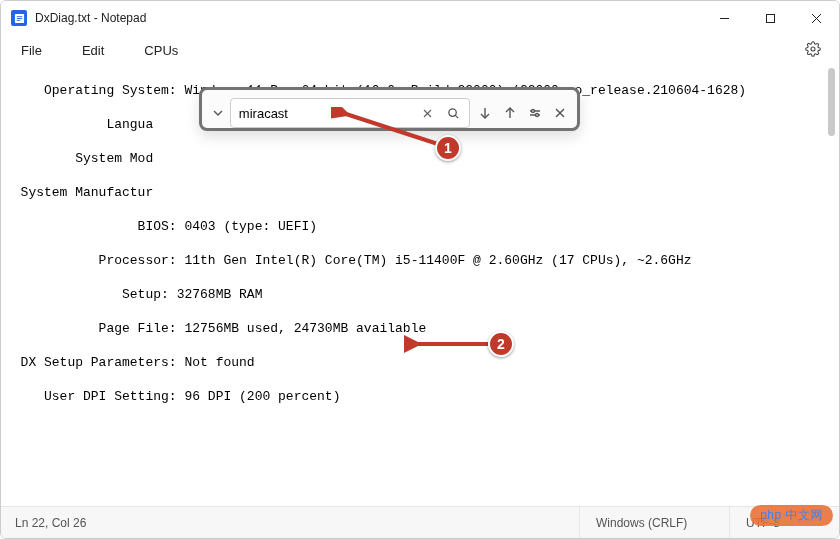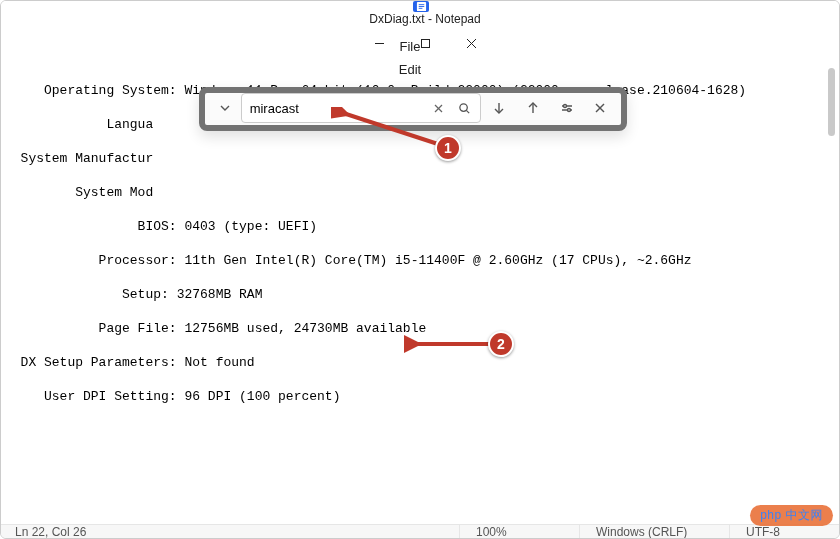--- a/index.html
+++ b/index.html
@@ -13,21 +13,20 @@
       border: 1px solid #ccc;
       border-radius: 6px;
     }
     .title-bar {
       height: 34px;
       display: flex;
       align-items: center;
       padding: 0 0 0 10px;
       border-bottom: 0;
       background: #fff;
-      flex-direction: column;
     }
     .title-bar .app-icon {
       width: 16px; height: 16px;
       background: #2563eb;
       border-radius: 2px;
       display: flex; align-items: center; justify-content: center;
       margin-right: 8px;
     }
     .title-bar .app-icon svg { display:block; }
     .title-bar .title-text { font-size: 12px; color: #222; flex: 1; }
@@ -38,48 +37,47 @@
       color: #222;
     }
     .win-btn svg { stroke: #222; }
     .menu-bar {
       height: 30px;
       display: flex;
       align-items: center;
       padding: 0 10px;
       font-size: 13px;
       color: #222;
-      flex-direction: column;
     }
     .menu-item { padding: 4px 10px; margin-right: 20px; }
     .menu-spacer { flex: 1; }
     .gear { padding: 4px 8px; color: #444; }
     .content-area {
       position: absolute;
       top: 64px; left: 0; right: 0; bottom: 26px;
       overflow: hidden;
       font-family: "Consolas", "Courier New", monospace;
       font-size: 13px;
       line-height: 17px;
       white-space: pre;
       color: #000;
       padding-left: 4px;
     }
     .content-area .line { white-space: pre; }
     .find-bar {
       position: absolute;
       top: 86px; left: 198px;
-      width: 428px;
+      width: 381px;
       height: 44px;
       background: #fbfbfb;
-      border: 6px solid #737373;
+      border: 3px solid #737373;
       border-radius: 8px;
       box-shadow: 0 6px 14px rgba(0,0,0,0.12);
       display: flex;
-      align-items: flex-start;
+      align-items: flex-end;
       padding: 0 6px;
       gap: 2px;
     }
     .find-dropdown {
       width: 28px; height: 30px;
       display: flex; align-items: center; justify-content: center;
       color: #555;
       border-radius: 4px;
     }
     .find-input-wrap {
@@ -108,21 +106,21 @@
     .find-action {
       width: 30px; height: 30px;
       display: flex; align-items: center; justify-content: center;
       color: #555;
       border-radius: 4px;
       margin-left: 2px;
     }
     .status-bar {
       position: absolute;
       bottom: 0; left: 0; right: 0;
-      height: 14px;
+      height: 32px;
       border-top: 1px solid #e6e6e6;
       background: #f7f7f7;
       display: flex;
       align-items: center;
       font-size: 12px;
       color: #555;
     }
     .status-cell { padding: 0 16px; border-left: 1px solid #e6e6e6; height: 100%; display: flex; align-items: center; }
     .status-cell.first { border-left: none; padding-left: 14px; flex: 1; }
     .status-cell.zoom { width: 120px; }
@@ -215,28 +213,28 @@
     <svg width="16" height="16" viewBox="0 0 24 24" fill="none" stroke="#444" stroke-width="1.6">
         <circle cx="12" cy="12" r="3"></circle>
         <path d="M19.4 15a1.7 1.7 0 0 0 .34 1.87l.06.06a2 2 0 1 1-2.83 2.83l-.06-.06a1.7 1.7 0 0 0-1.87-.34 1.7 1.7 0 0 0-1.03 1.56V21a2 2 0 1 1-4 0v-.09A1.7 1.7 0 0 0 9 19.4a1.7 1.7 0 0 0-1.87.34l-.06.06a2 2 0 1 1-2.83-2.83l.06-.06a1.7 1.7 0 0 0 .34-1.87 1.7 1.7 0 0 0-1.56-1.03H3a2 2 0 1 1 0-4h.09A1.7 1.7 0 0 0 4.6 9a1.7 1.7 0 0 0-.34-1.87l-.06-.06a2 2 0 1 1 2.83-2.83l.06.06a1.7 1.7 0 0 0 1.87.34H9a1.7 1.7 0 0 0 1.03-1.56V3a2 2 0 1 1 4 0v.09c0 .68.4 1.3 1.03 1.56a1.7 1.7 0 0 0 1.87-.34l.06-.06a2 2 0 1 1 2.83 2.83l-.06.06a1.7 1.7 0 0 0-.34 1.87V9c.27.63.88 1.03 1.56 1.03H21a2 2 0 1 1 0 4h-.09a1.7 1.7 0 0 0-1.56 1.03z"></path>
       </svg>
   </div>
 </div>
 
 <div class="content-area">
 <div class="line">     Operating System: Windows 11 Pro 64-bit (10.0, Build 22000) (22000.co_release.210604-1628)</div>
 <div class="line">             Langua</div>
+<div class="line">         System Mod</div>
 <div class="line">  System Manufactur</div>
-<div class="line">         System Mod</div>
 <div class="line">                 BIOS: 0403 (type: UEFI)</div>
 <div class="line">            Processor: 11th Gen Intel(R) Core(TM) i5-11400F @ 2.60GHz (17 CPUs), ~2.6GHz</div>
 <div class="line">               Setup: 32768MB RAM</div>
 <div class="line">            Page File: 12756MB used, 24730MB available</div>
 <div class="line">  DX Setup Parameters: Not found</div>
-<div class="line">     User DPI Setting: 96 DPI (100 percent)</div>
+<div class="line">     User DPI Setting: 96 DPI (200 percent)</div>
 
 
 
 
 
 
 <div class="line"></div>
 
 
 
@@ -309,18 +307,17 @@
       <marker id="ah2" markerWidth="8" markerHeight="8" refX="2" refY="4" orient="auto">
         <path d="M8,0 L0,4 L8,8 Z" fill="#c0392b"></path>
       </marker>
     </defs>
   <line x1="88" y1="10" x2="10" y2="10" stroke="#c0392b" stroke-width="4" marker-end="url(#ah2)"></line>
 </svg>
 <div class="annotation-badge" style="left:487px; top:330px;">2</div>
 
 <div class="status-bar">
   <div class="status-cell first">Ln 22, Col 26</div>
-  <div class="status-cell zoom">100%</div>
   <div class="status-cell eol">Windows (CRLF)</div>
   <div class="status-cell enc">UTF-8</div>
 </div>
 
 <div class="watermark">php 中文网</div>
 
 </body></html>

